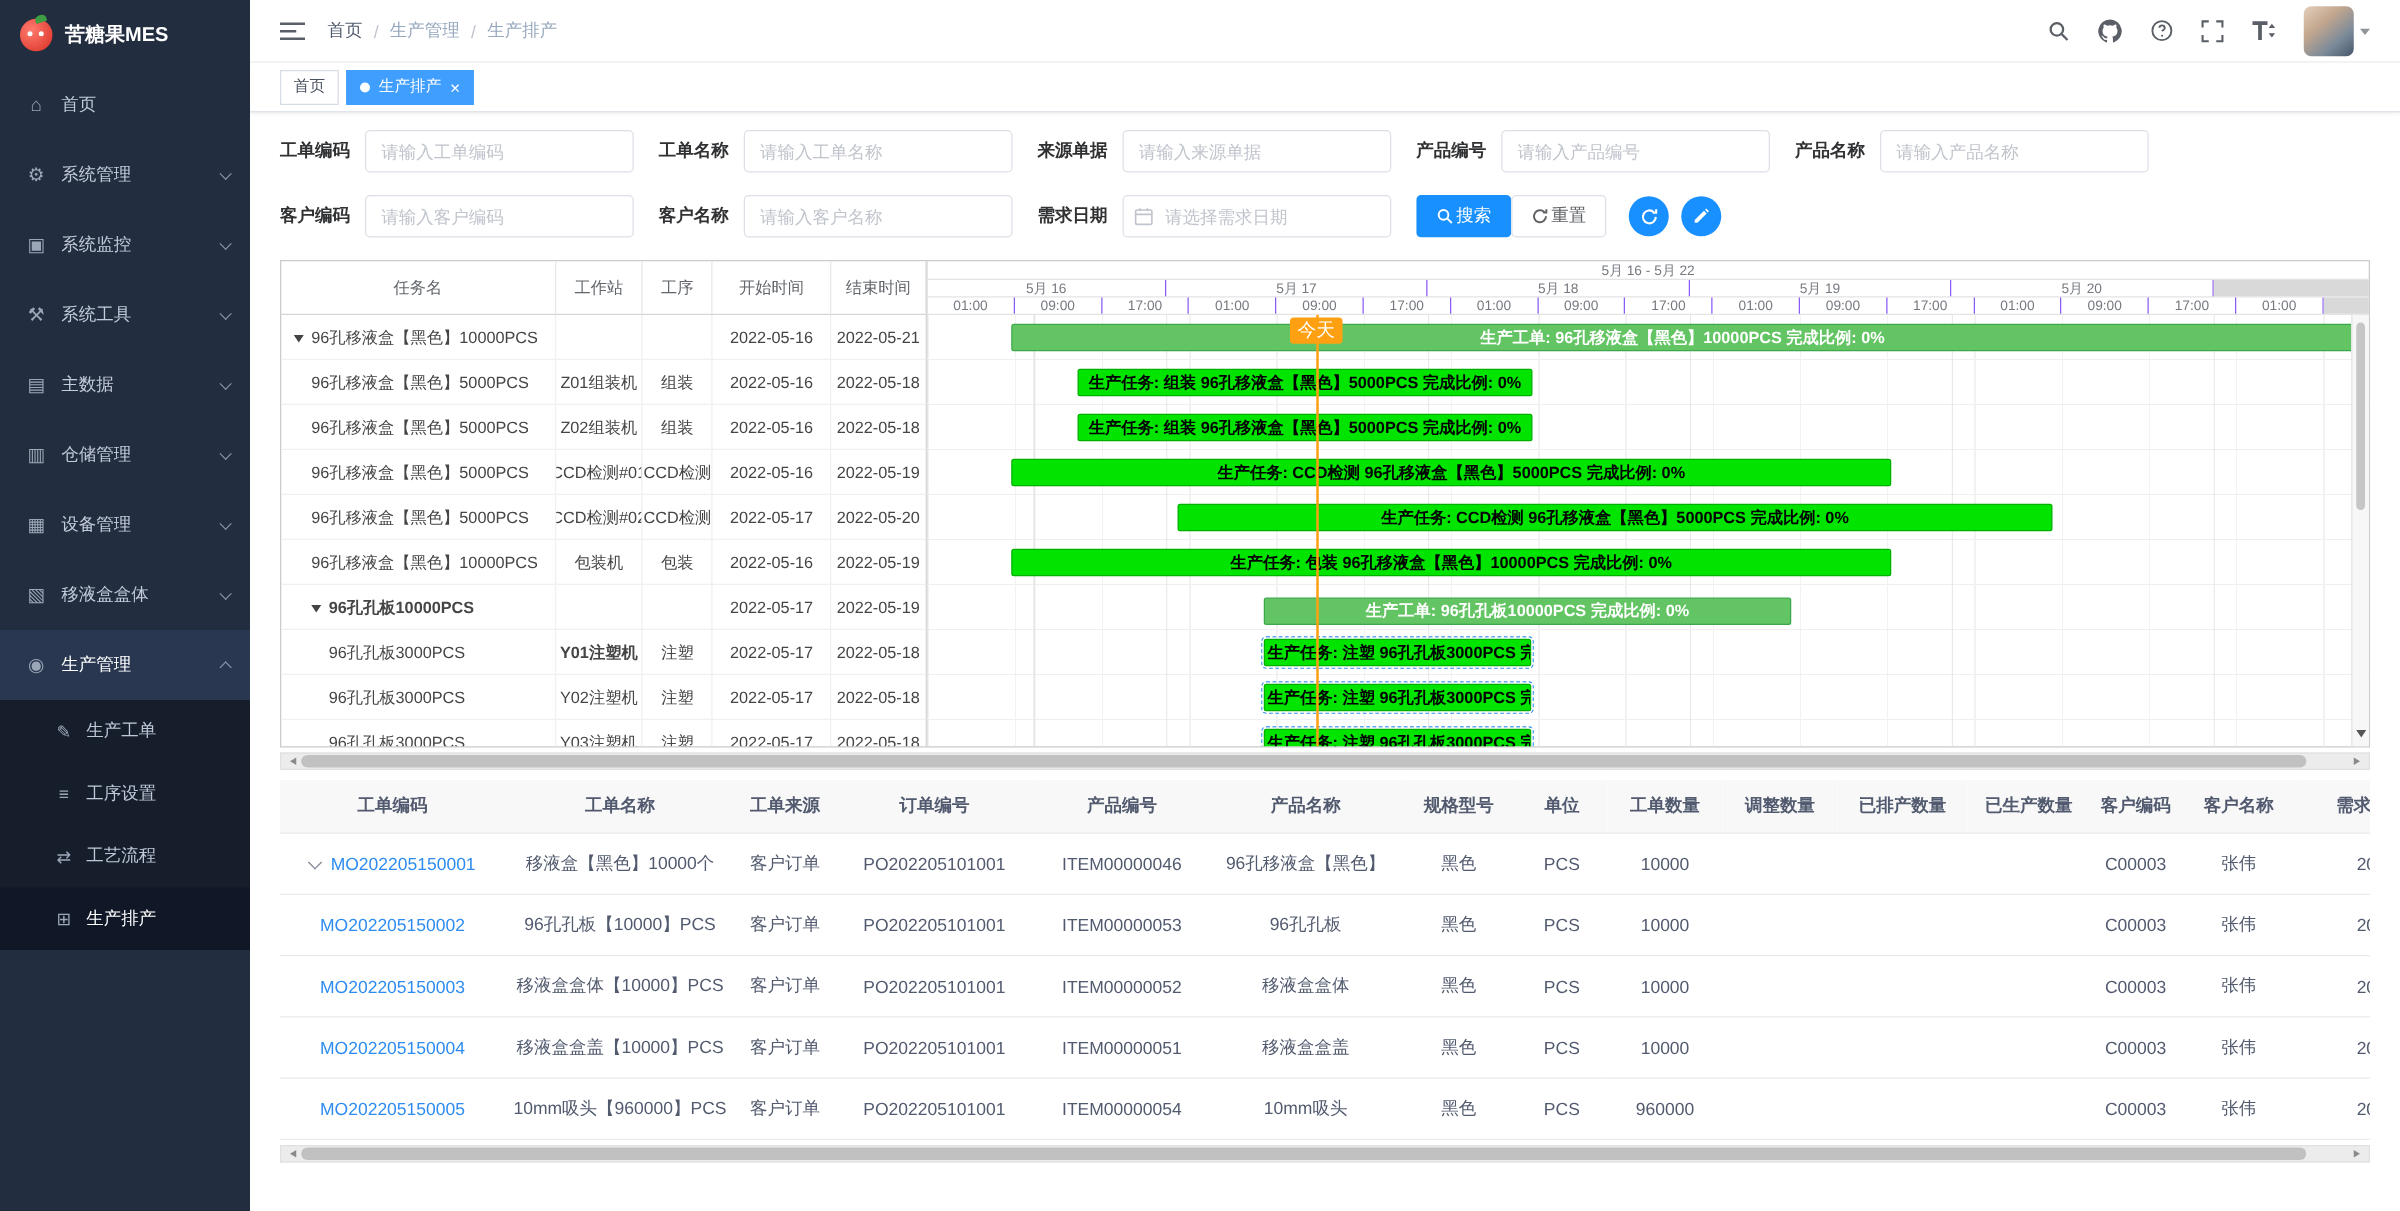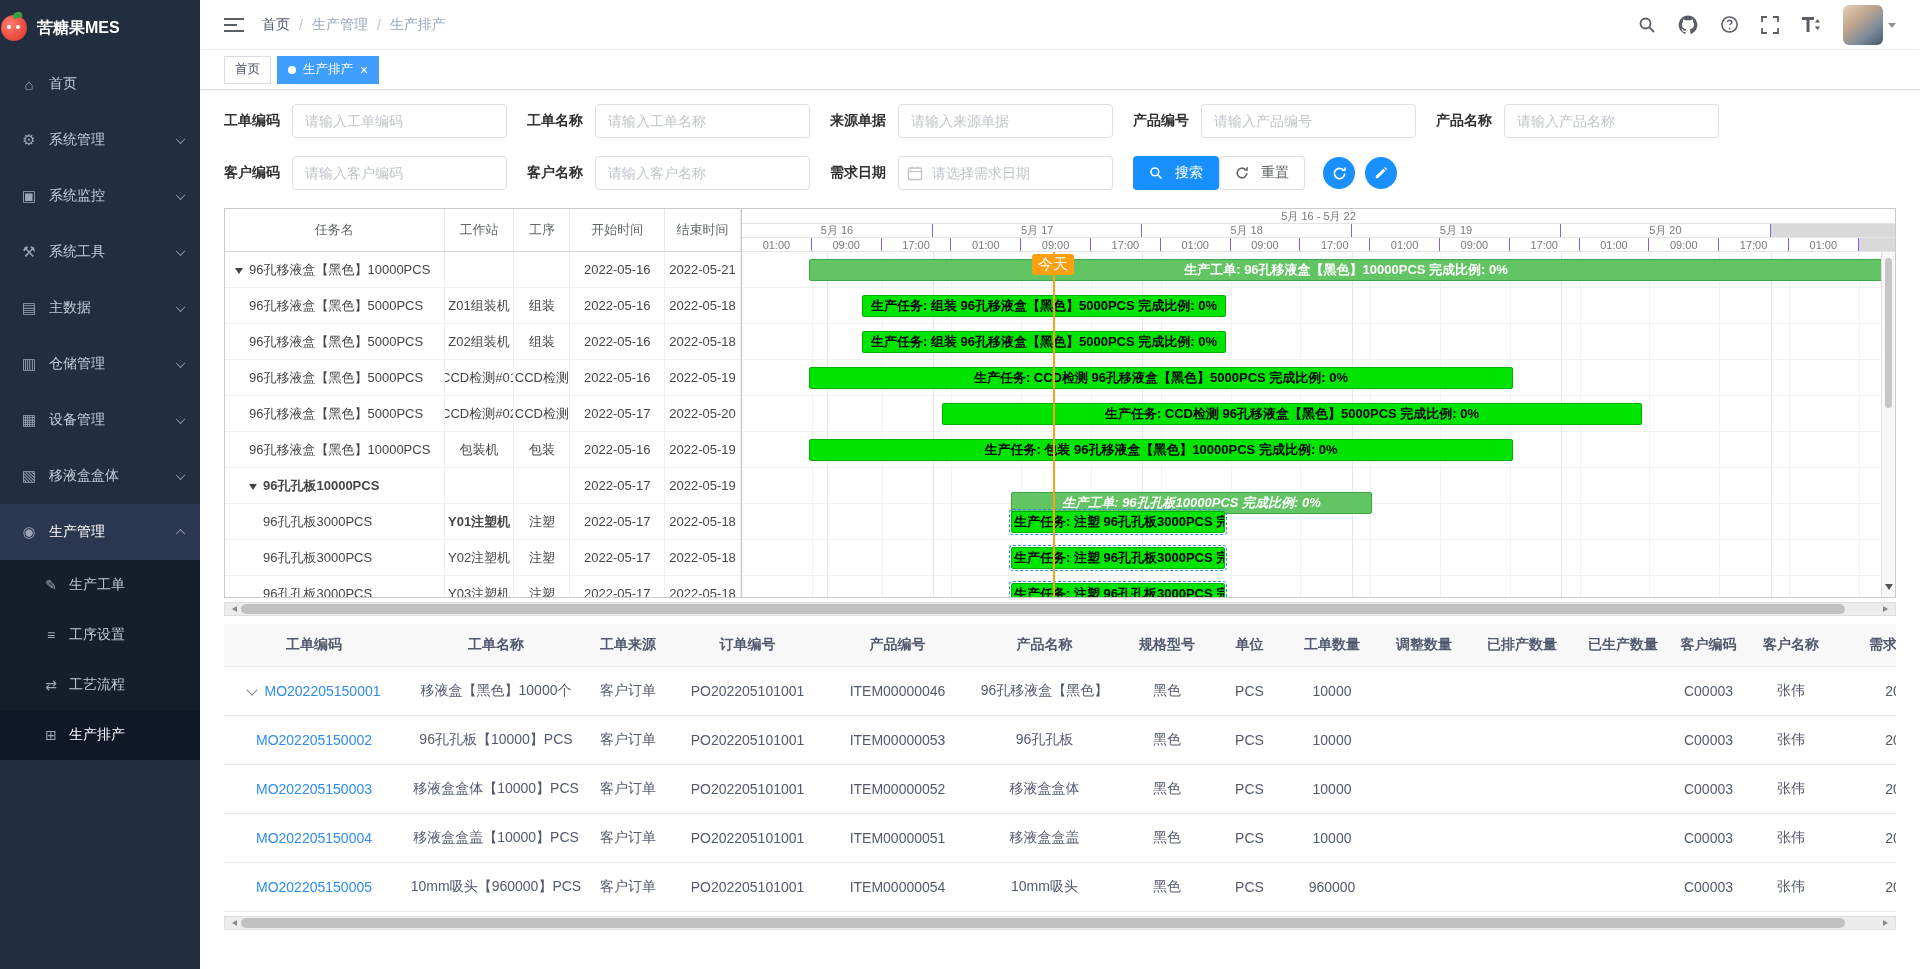--- a/index.html
+++ b/index.html
@@ -1,21 +1,21 @@
 <!DOCTYPE html>
 <html style="--accent: #1890ff; --link: #2d8cf0; --tab-active: #409eff; --bar-project: #62c462; --bar-project-border: #3da84a; --bar-task: #00e400; --bar-task-border: #00b000; --today: #ffa012; --sidebar-bg: #222d3f; --submenu-bg: #161d2b;"><head>
 <meta charset="utf-8">
 <style>
 *{margin:0;padding:0;box-sizing:border-box}
 html,body{width:1920px;height:969px;overflow:hidden}
 body{font-family:"Liberation Sans","DejaVu Sans",sans-serif;background:#fff;color:#303133;font-size:14px}
 .app{display:flex;width:1920px;height:969px}
 
 .sidebar{width:200px;flex-shrink:0;background:var(--sidebar-bg);display:flex;flex-direction:column}
-.logo{height:56px;display:flex;align-items:center;padding-left:1px;gap:10px;flex-shrink:0}
+.logo{height:56px;display:flex;align-items:center;padding-left:16px;gap:10px;flex-shrink:0}
 .logo-ic{width:26px;height:26px;border-radius:50%;background:radial-gradient(circle at 35% 35%,#ff7a6e,#d92f23);position:relative;flex-shrink:0}
 .logo-ic::before{content:"";position:absolute;top:-3px;left:12px;width:9px;height:6px;background:#3f9e43;border-radius:60% 60% 0 0;transform:rotate(-18deg)}
 .logo-ic::after{content:"";position:absolute;top:10px;left:6px;width:4px;height:4px;border-radius:50%;background:#fff;box-shadow:9px 0 0 #fff}
 .logo-tx{color:#fff;font-size:16px;font-weight:bold;white-space:nowrap}
 .nav-item{height:56px;display:flex;align-items:center;padding:0 16px 0 20px;color:#c3cbda;font-size:14px;cursor:pointer;white-space:nowrap}
 .nav-item.active{color:#fff;background:#2a3750}
 .nav-ic{width:18px;margin-right:11px;font-size:15px;text-align:center;color:#9ba7b7;flex-shrink:0}
 .nav-lb{flex:1;overflow:hidden}
 .chev{width:7px;height:7px;border-right:1.5px solid #8b94a6;border-bottom:1.5px solid #8b94a6;display:inline-block;flex-shrink:0}
 .chev.down{transform:rotate(45deg) translate(-1px,-1px)}
@@ -47,21 +47,21 @@
 .content{flex:1;padding:14px 24px 0;overflow:hidden}
 .f-row{display:flex;align-items:center;margin-bottom:18px}
 .f-fields{display:flex;align-items:center}
 .f-group{display:flex;align-items:center;margin-right:20px}
 .f-label{font-size:14px;font-weight:bold;color:#303133;margin-right:12px;white-space:nowrap}
 .f-iw{position:relative;display:inline-flex}
 .f-in{width:215px;height:34px;border:1px solid #dcdfe6;border-radius:4px;padding:0 12px;font-size:14px;color:#606266;font-family:inherit;outline:none;background:#fff}
 .f-in::placeholder{color:#c0c4cc}
 .f-iw.date .f-in{padding-left:33px}
 .cal-ic{position:absolute;left:9px;top:9px;color:#c0c4cc;pointer-events:none}
-.btn{height:34px;border-radius:4px;font-size:14px;display:inline-flex;align-items:center;gap:12px;padding:0 15px;cursor:pointer;border:1px solid transparent;font-family:inherit}
+.btn{height:34px;border-radius:4px;font-size:14px;display:inline-flex;align-items:center;gap:2px;padding:0 15px;cursor:pointer;border:1px solid transparent;font-family:inherit}
 .btn.primary{background:var(--accent);color:#fff}
 .btn.plain{background:#fff;border-color:#dcdfe6;color:#606266;}
 .btn-round{width:32px;height:32px;border-radius:50%;background:var(--accent);color:#fff;display:inline-flex;align-items:center;justify-content:center;border:none;cursor:pointer;margin-left:18px}
 .btn-round + .btn-round{margin-left:10px}
 
 .gantt{display:flex;border:1px solid #cacaca;height:390px;position:relative;background:#fff}
 .g-left{width:517px;flex-shrink:0;border-right:1px solid #cacaca}
 .g-grid-head{display:flex;height:43px;border-bottom:1px solid #d5d5d5}
 .g-hcell{font-size:13px;color:#63676d;display:flex;align-items:center;justify-content:center;border-right:1px solid #e8e8e8;height:100%}
 .g-grid-body{height:345px;overflow:hidden}
@@ -476,21 +476,21 @@
               </div>
               <div class="bar task" style="left: 67px; top: 115px; width: 704px;">
                 <span>生产任务: CCD检测 96孔移液盒【黑色】5000PCS 完成比例: 0%</span>
               </div>
               <div class="bar task" style="left: 200px; top: 151px; width: 700px;">
                 <span>生产任务: CCD检测 96孔移液盒【黑色】5000PCS 完成比例: 0%</span>
               </div>
               <div class="bar task" style="left: 67px; top: 187px; width: 704px;">
                 <span>生产任务: 包装 96孔移液盒【黑色】10000PCS 完成比例: 0%</span>
               </div>
-              <div class="bar project" style="left: 269px; top: 240px; width: 361px; font-style: italic;">
+              <div class="bar project" style="left: 269px; top: 226px; width: 422px;">
                 <span>生产工单: 96孔孔板10000PCS 完成比例: 0%</span>
               </div>
               <div class="bar task selected" style="left: 269px; top: 259px; width: 214px;">
                 <span>生产任务: 注塑 96孔孔板3000PCS 完成比例: 0%</span>
               </div>
               <div class="bar task selected" style="left: 269px; top: 295px; width: 214px;">
                 <span>生产任务: 注塑 96孔孔板3000PCS 完成比例: 0%</span>
               </div>
               <div class="bar task selected" style="left: 269px; top: 331px; width: 214px;">
                 <span>生产任务: 注塑 96孔孔板3000PCS 完成比例: 0%</span>

